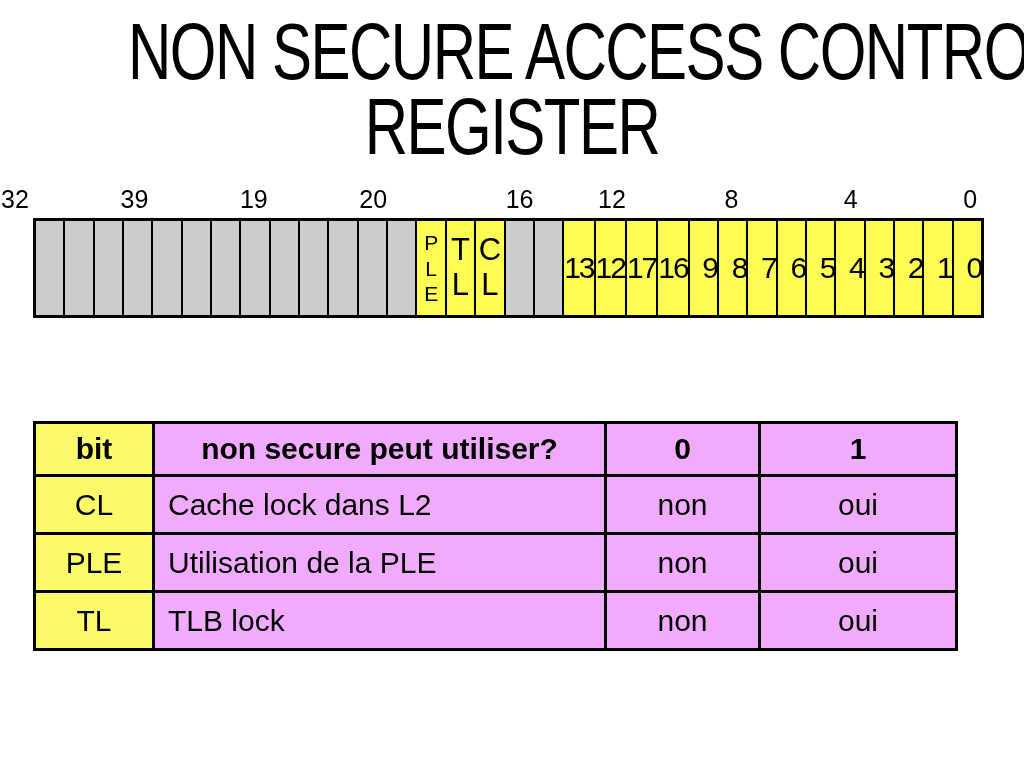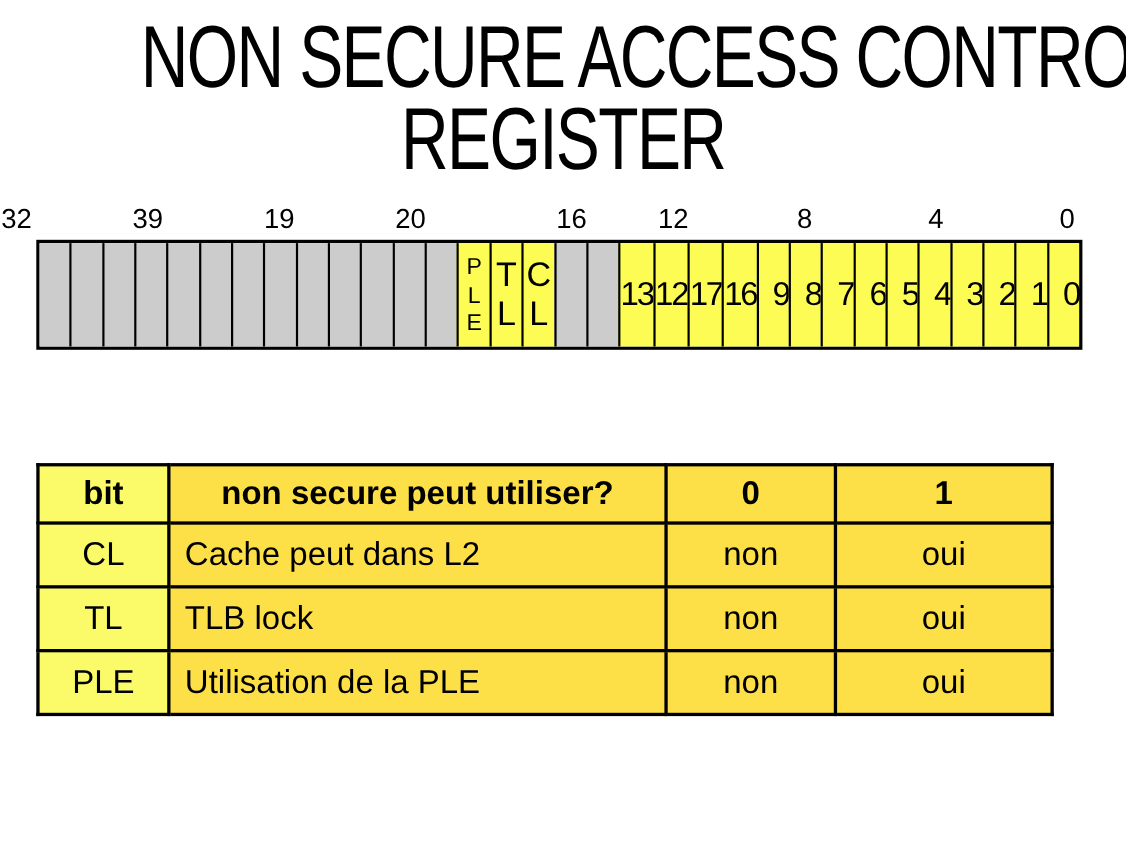--- a/index.html
+++ b/index.html
@@ -32,21 +32,21 @@
   .rcell.stack.small{font-size:21px;line-height:1.0;justify-content:space-evenly;
                      padding:7px 0;box-sizing:border-box;}
   .scale{position:absolute;left:0;top:-33px;width:100%;height:30px;}
   .scale-label{position:absolute;top:0;transform:translateX(-50%);
                font-size:25px;line-height:28px;white-space:nowrap;}
 
   
   .legend{position:absolute;left:33px;top:421px;border-collapse:collapse;
           table-layout:fixed;font-size:30px;}
   .legend th,.legend td{border:3px solid var(--ink);font-weight:normal;
-                        text-align:center;padding:0;background:#fde047;}
+                        text-align:center;padding:0;background:#f0abfc;}
   .legend th{height:50px;font-weight:bold;}
   .legend td{height:55px;}
   .legend .ybit{background:var(--tbl-yellow);}
   .legend .desc{text-align:left;padding-left:13px;}
 </style>
 </head>
 <body>
 
 <div class="slide">
 
@@ -150,32 +150,32 @@
     </colgroup>
     <tbody>
       <tr>
         <th class="ybit">bit</th>
         <th>non secure peut utiliser?</th>
         <th>0</th>
         <th>1</th>
       </tr>
       <tr>
         <td class="ybit">CL</td>
-        <td class="desc">Cache peut dans L2</td>
+        <td class="desc">Cache lock dans L2</td>
+        <td>non</td>
+        <td>oui</td>
+      </tr>
+      <tr>
+        <td class="ybit">PLE</td>
+        <td class="desc">Utilisation de la PLE</td>
         <td>non</td>
         <td>oui</td>
       </tr>
       <tr>
         <td class="ybit">TL</td>
         <td class="desc">TLB lock</td>
         <td>non</td>
         <td>oui</td>
       </tr>
-      <tr>
-        <td class="ybit">PLE</td>
-        <td class="desc">Utilisation de la PLE</td>
-        <td>non</td>
-        <td>oui</td>
-      </tr>
     </tbody>
   </table>
 
 </div>
 
 </body></html>

